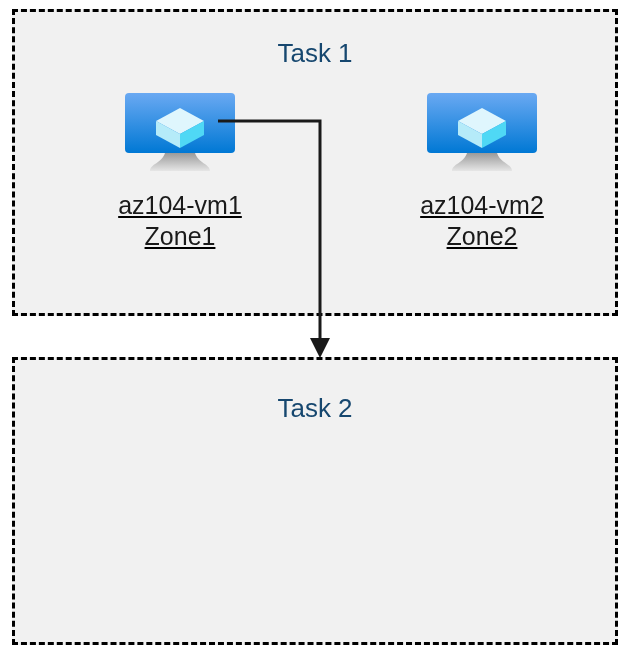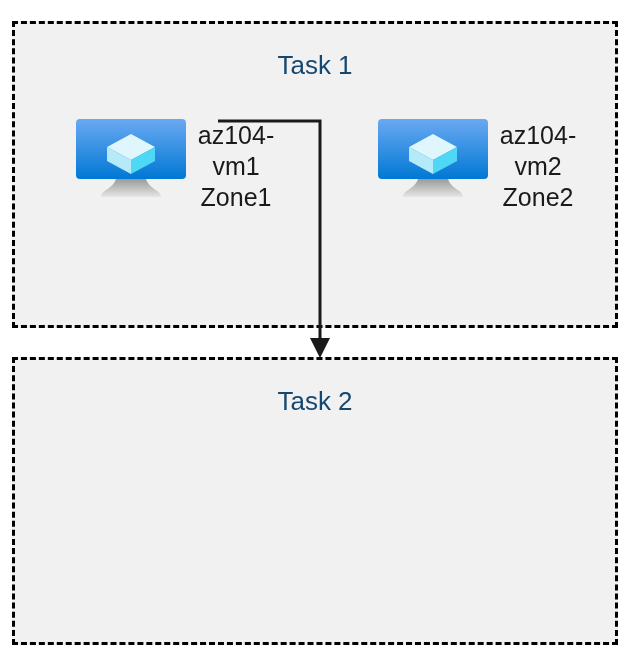--- a/index.html
+++ b/index.html
@@ -24,21 +24,21 @@
 
   
   .task-box {
     position: absolute;
     background: #f1f1f1;
     border: 3px dashed #000000;
     box-sizing: border-box;
   }
   #task1-box {
     left: 12px;
-    top: 21px;
+    top: 9px;
     width: 606px;
     height: 307px;
   }
   #task2-box {
     left: 12px;
     top: 357px;
     width: 606px;
     height: 288px;
   }
 
@@ -47,28 +47,29 @@
     left: 0;
     right: 0;
     text-align: center;
     color: #16476f;
     font-size: 26px;
     line-height: 30px;
     font-family: "Liberation Sans", sans-serif;
     white-space: nowrap;
   }
   #task1-title { top: 26px; }
-  #task2-title { top: 26px; }
+  #task2-title { top: 33px; }
 
   
   .vm-node {
     position: absolute;
     display: flex;
-    flex-direction: row;
+    flex-direction: column;
     align-items: center;
+    text-decoration: underline;
   }
   #vm1-node { left: 60px;  top: 80px;  width: 210px; }
   #vm2-node { left: 362px; top: 80px;  width: 210px; justify-content: center; }
 
   .vm-label {
     margin-top: 16px;
     text-align: center;
     color: #1a1a1a;
     font-size: 25px;
     line-height: 31px;

